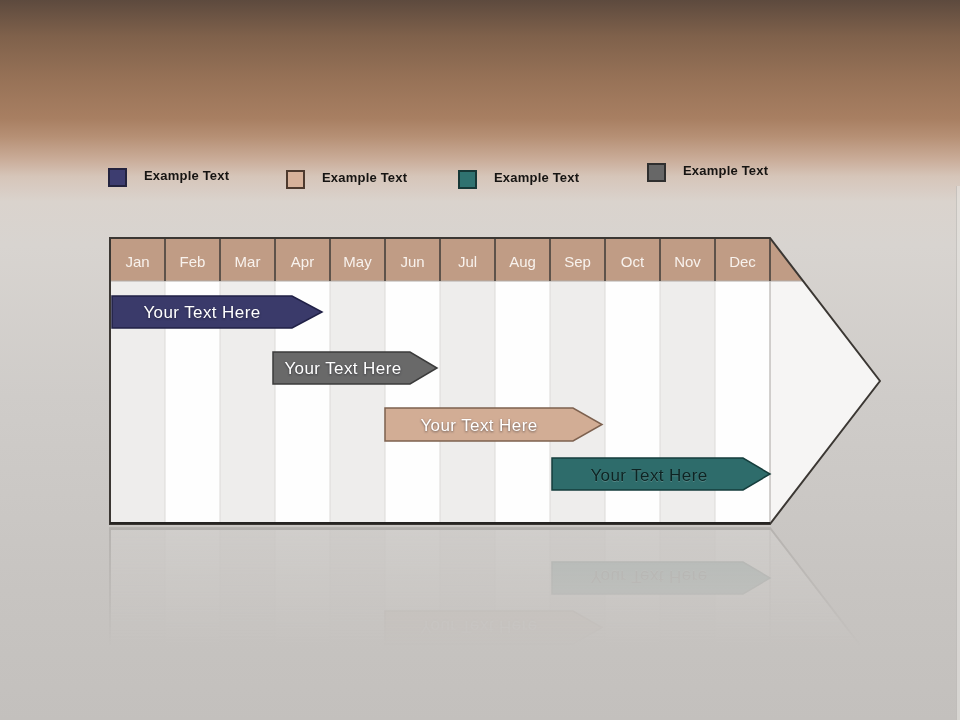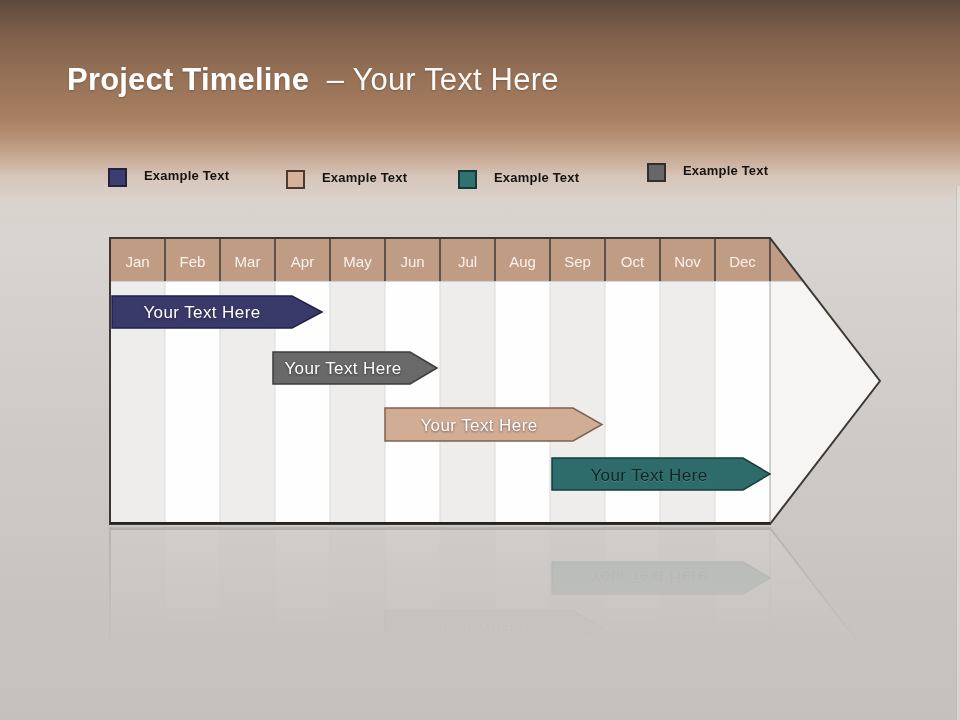--- a/index.html
+++ b/index.html
@@ -67,24 +67,20 @@
     -webkit-mask-image:linear-gradient(to top, rgba(0,0,0,.95) 0%, rgba(0,0,0,0) 42%);
     mask-image:linear-gradient(to top, rgba(0,0,0,.95) 0%, rgba(0,0,0,0) 42%);
     pointer-events:none;
   }
 </style>
 </head>
 <body>
 
 <div class="slide">
 
-  <div class="title">
-    <span class="t-bold">Project Timeline</span>
-    <span class="t-light">&nbsp;</span><span class="t-light">– Your Text Here</span>
-  </div>
 
   <div class="legend-item" style="left:108px;top:168px;">
     <span class="legend-swatch sw1"></span>
     <span class="legend-label">Example Text</span>
   </div>
   <div class="legend-item" style="left:286px;top:170px;">
     <span class="legend-swatch sw2"></span>
     <span class="legend-label">Example Text</span>
   </div>
   <div class="legend-item" style="left:458px;top:170px;">

